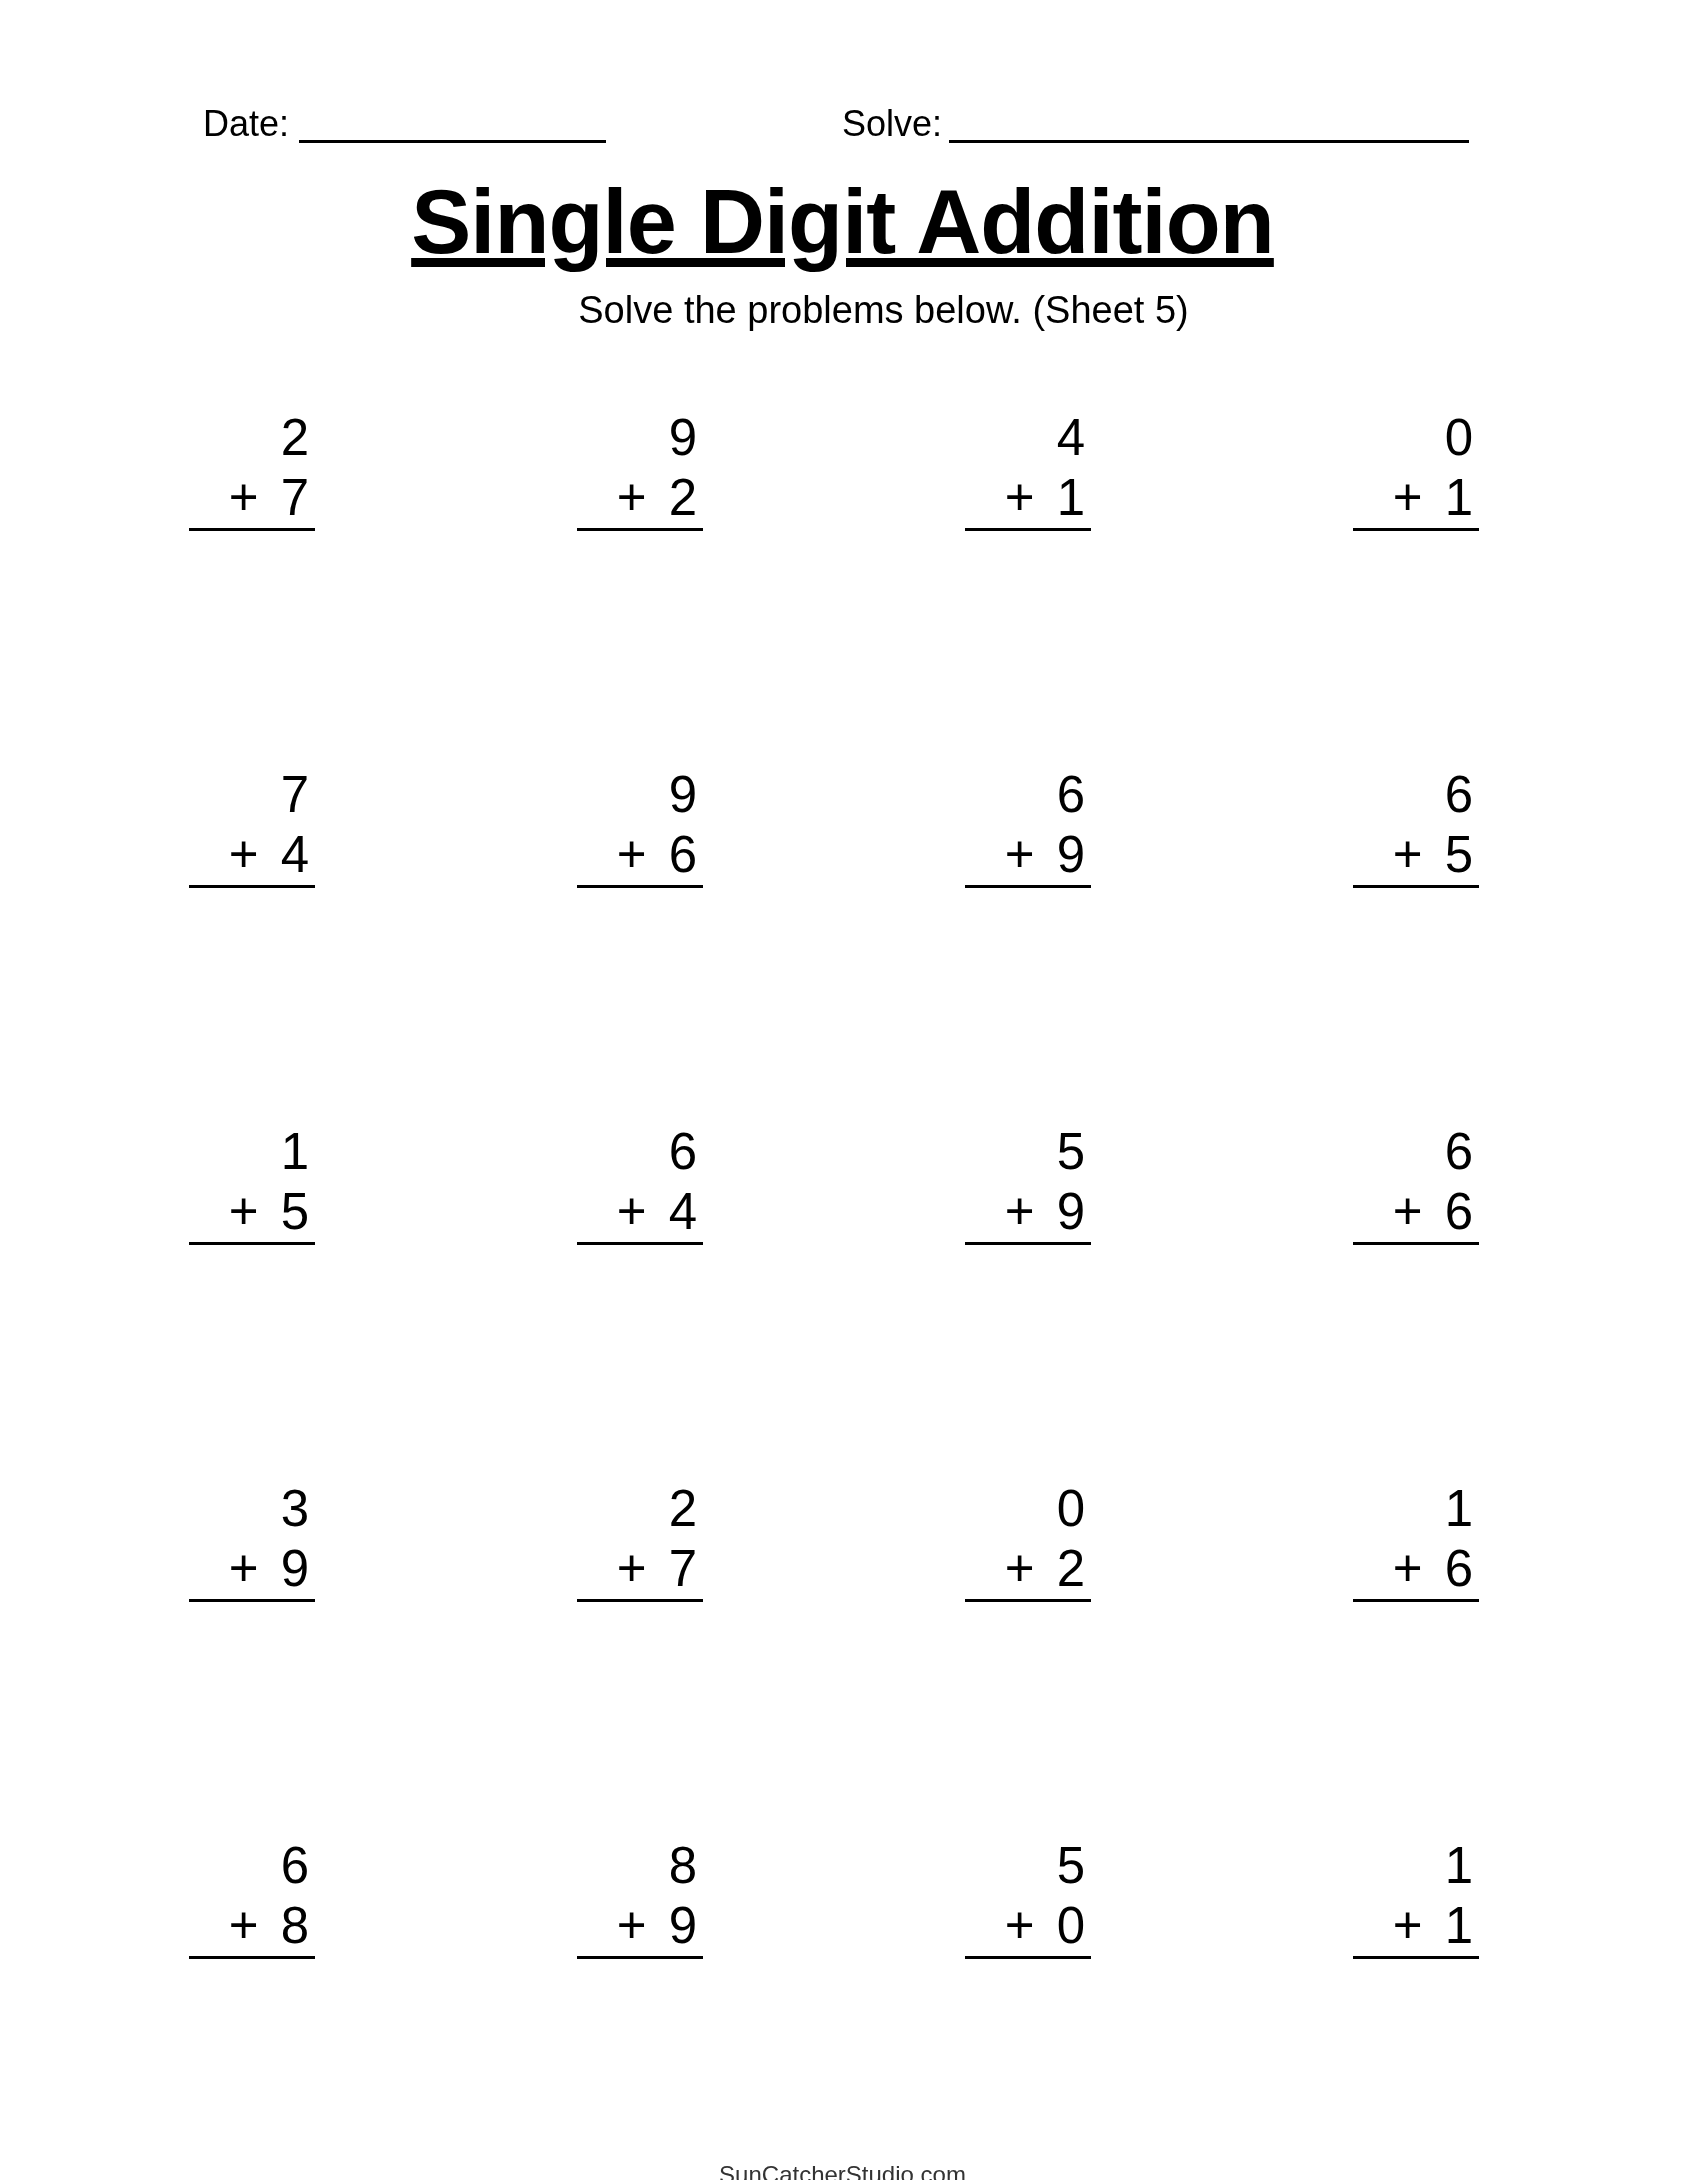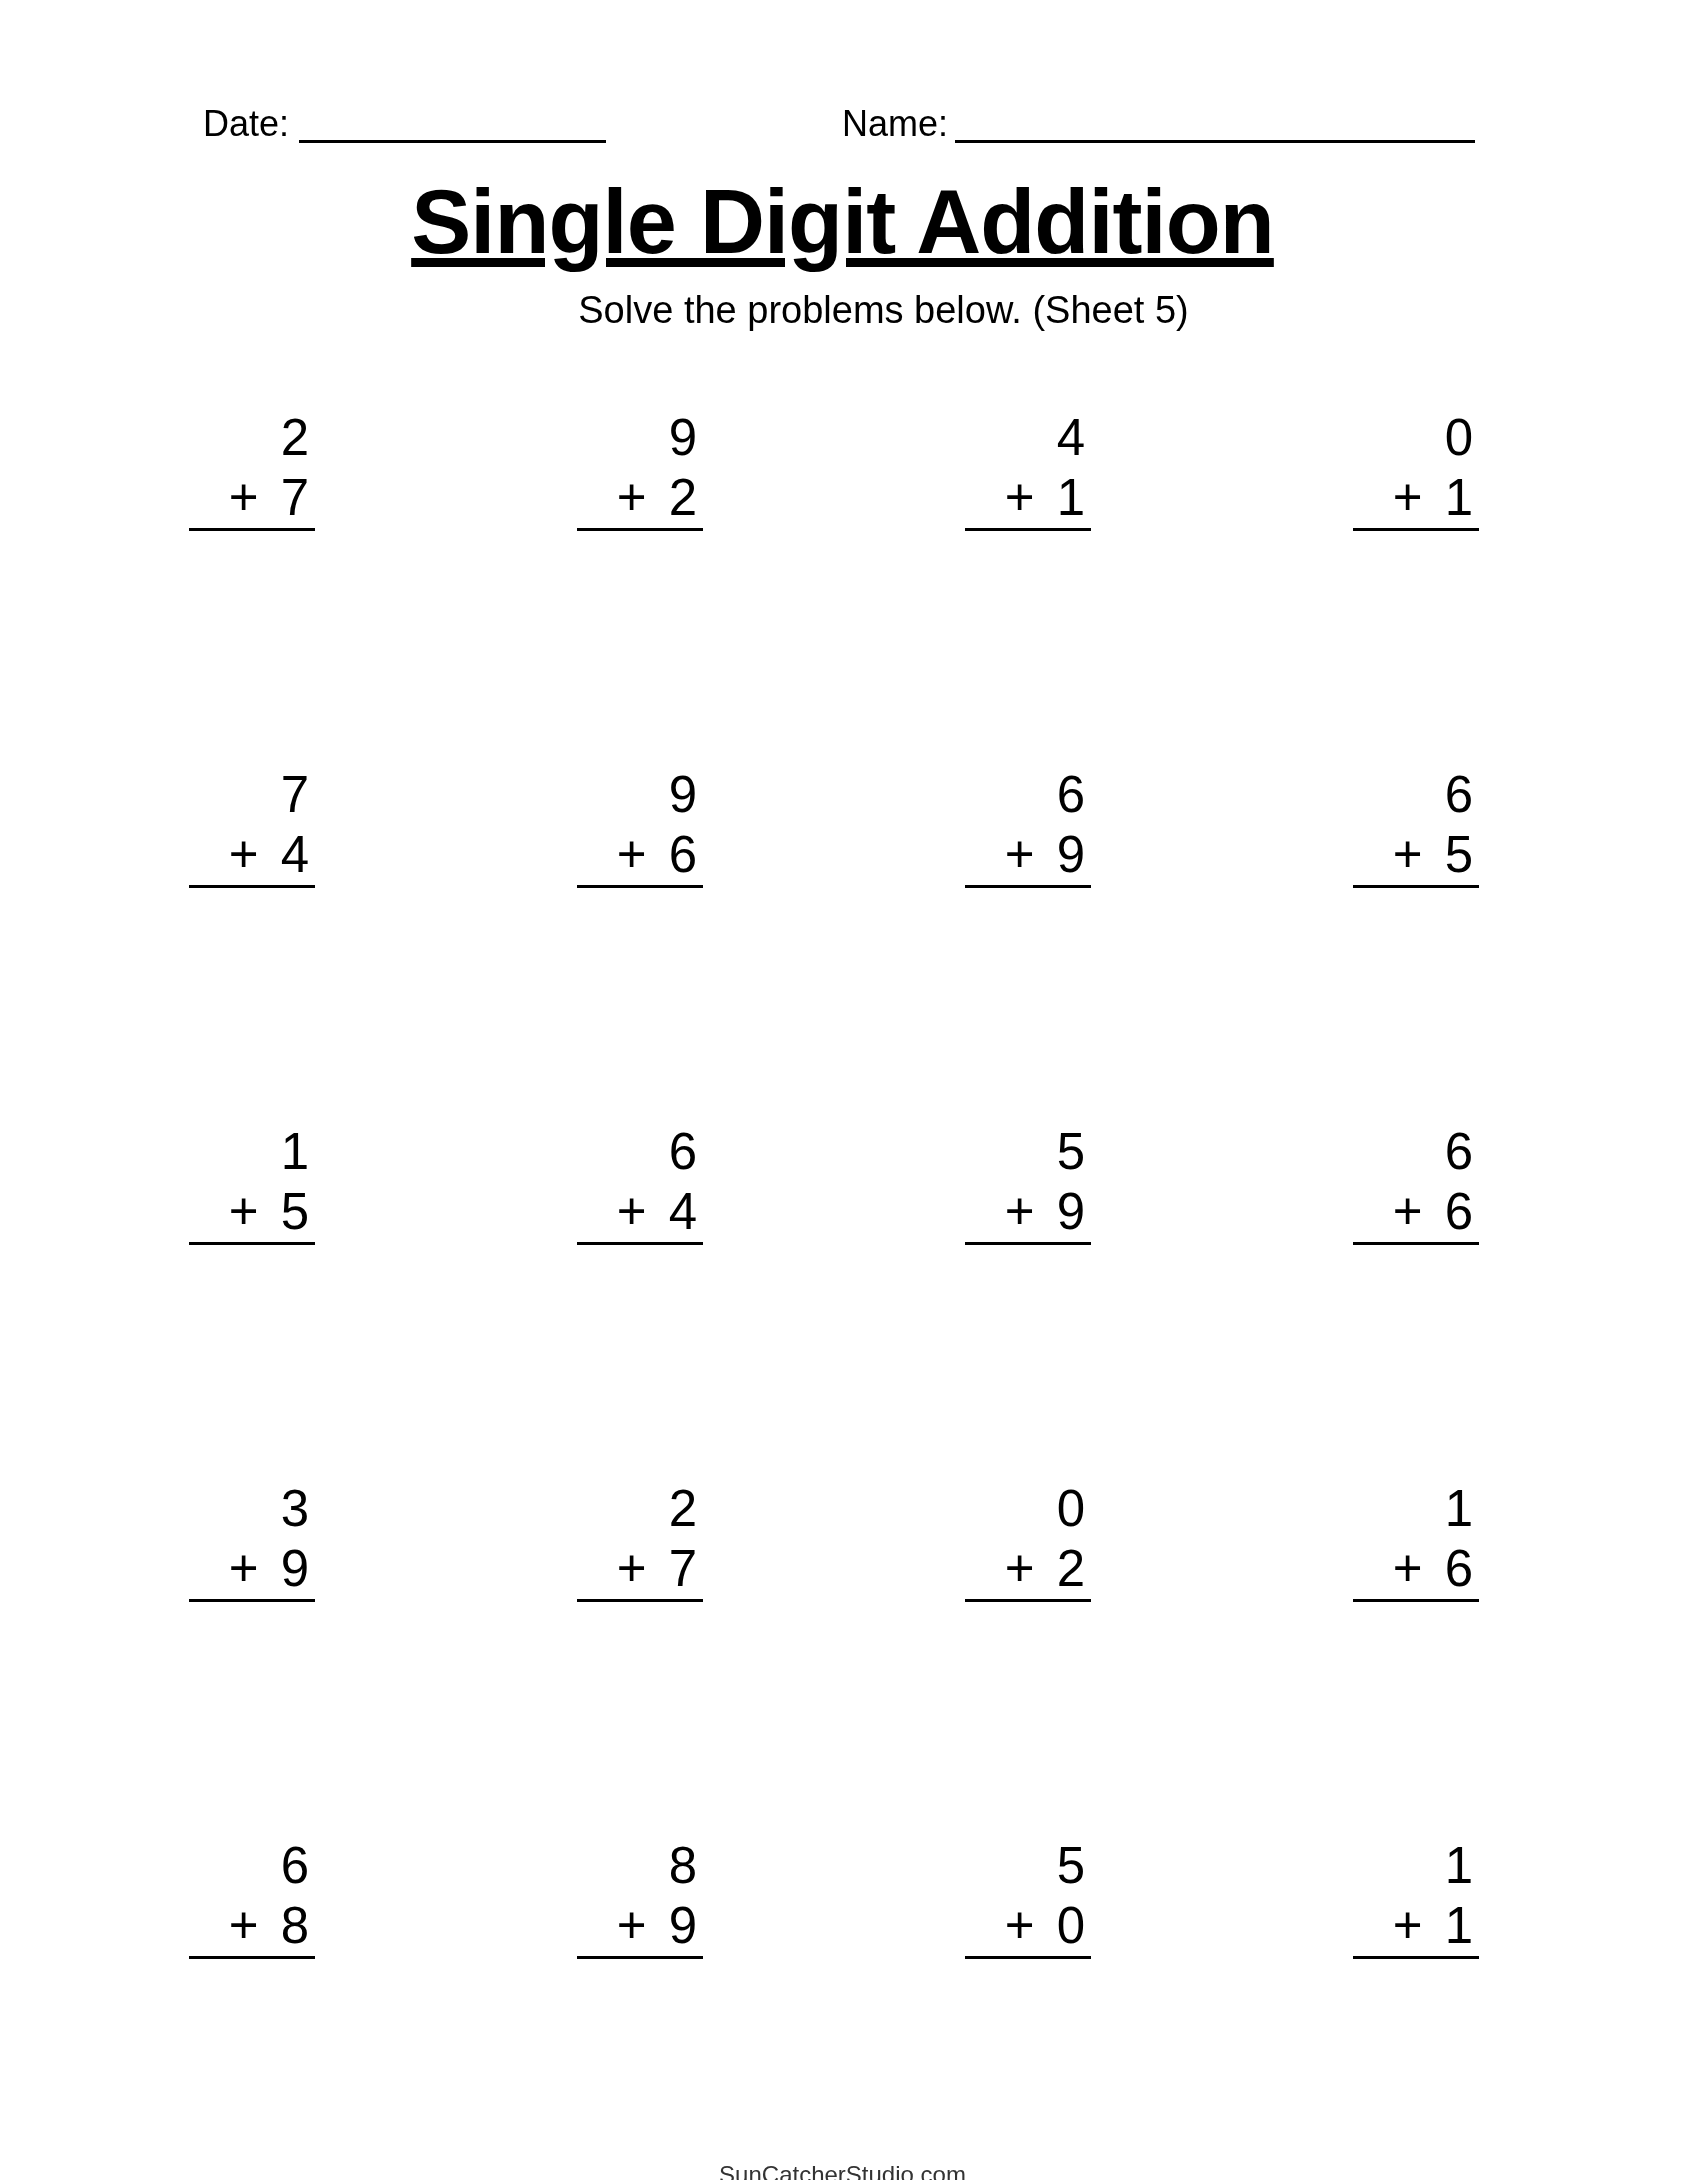--- a/index.html
+++ b/index.html
@@ -111,21 +111,21 @@
 <body>
 
 <div class="page">
 
   <div class="header-group date">
     <span class="header-label">Date:</span>
     <span class="blank-line date-line"></span>
   </div>
 
   <div class="header-group name">
-    <span class="header-label">Name:</span>
+    <span class="header-label">Solve:</span>
     <span class="blank-line name-line"></span>
   </div>
 
   <div class="title">Single Digit Addition</div>
   <div class="subtitle">Solve the problems below. (Sheet 5)</div>
 
   <div class="problems">
 
     <div class="problem">
       <div class="top-num">2</div>

